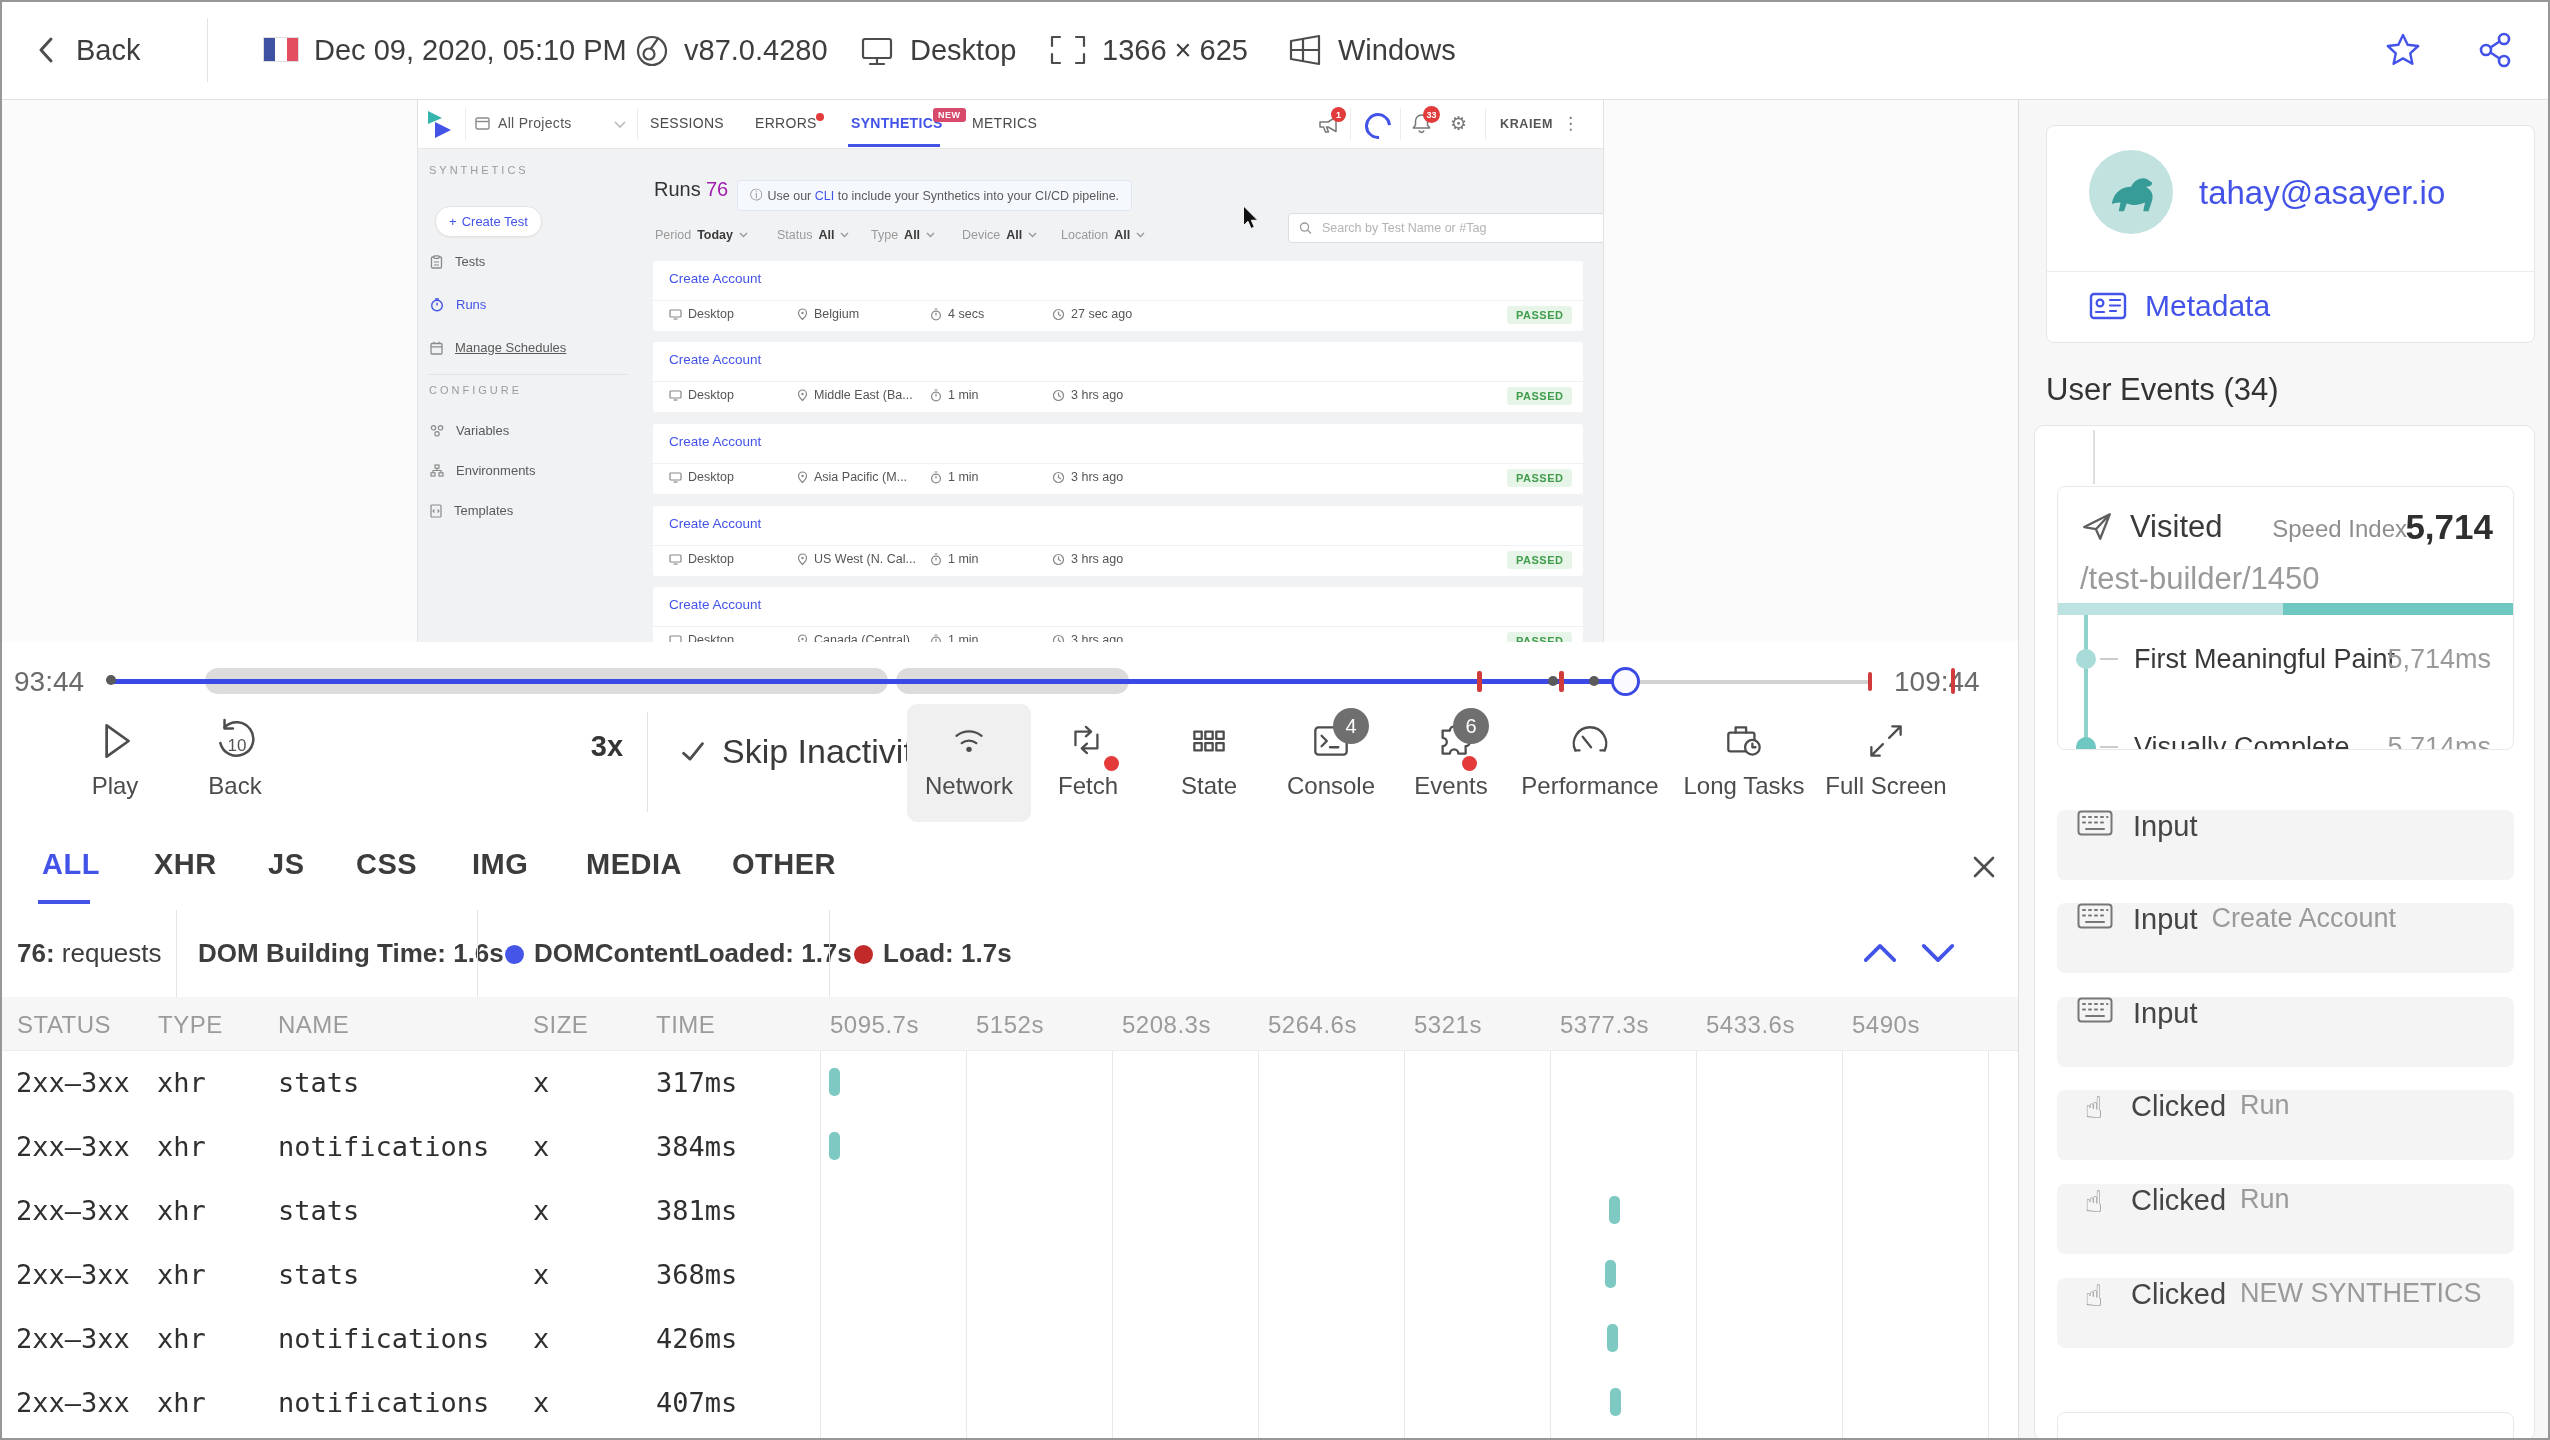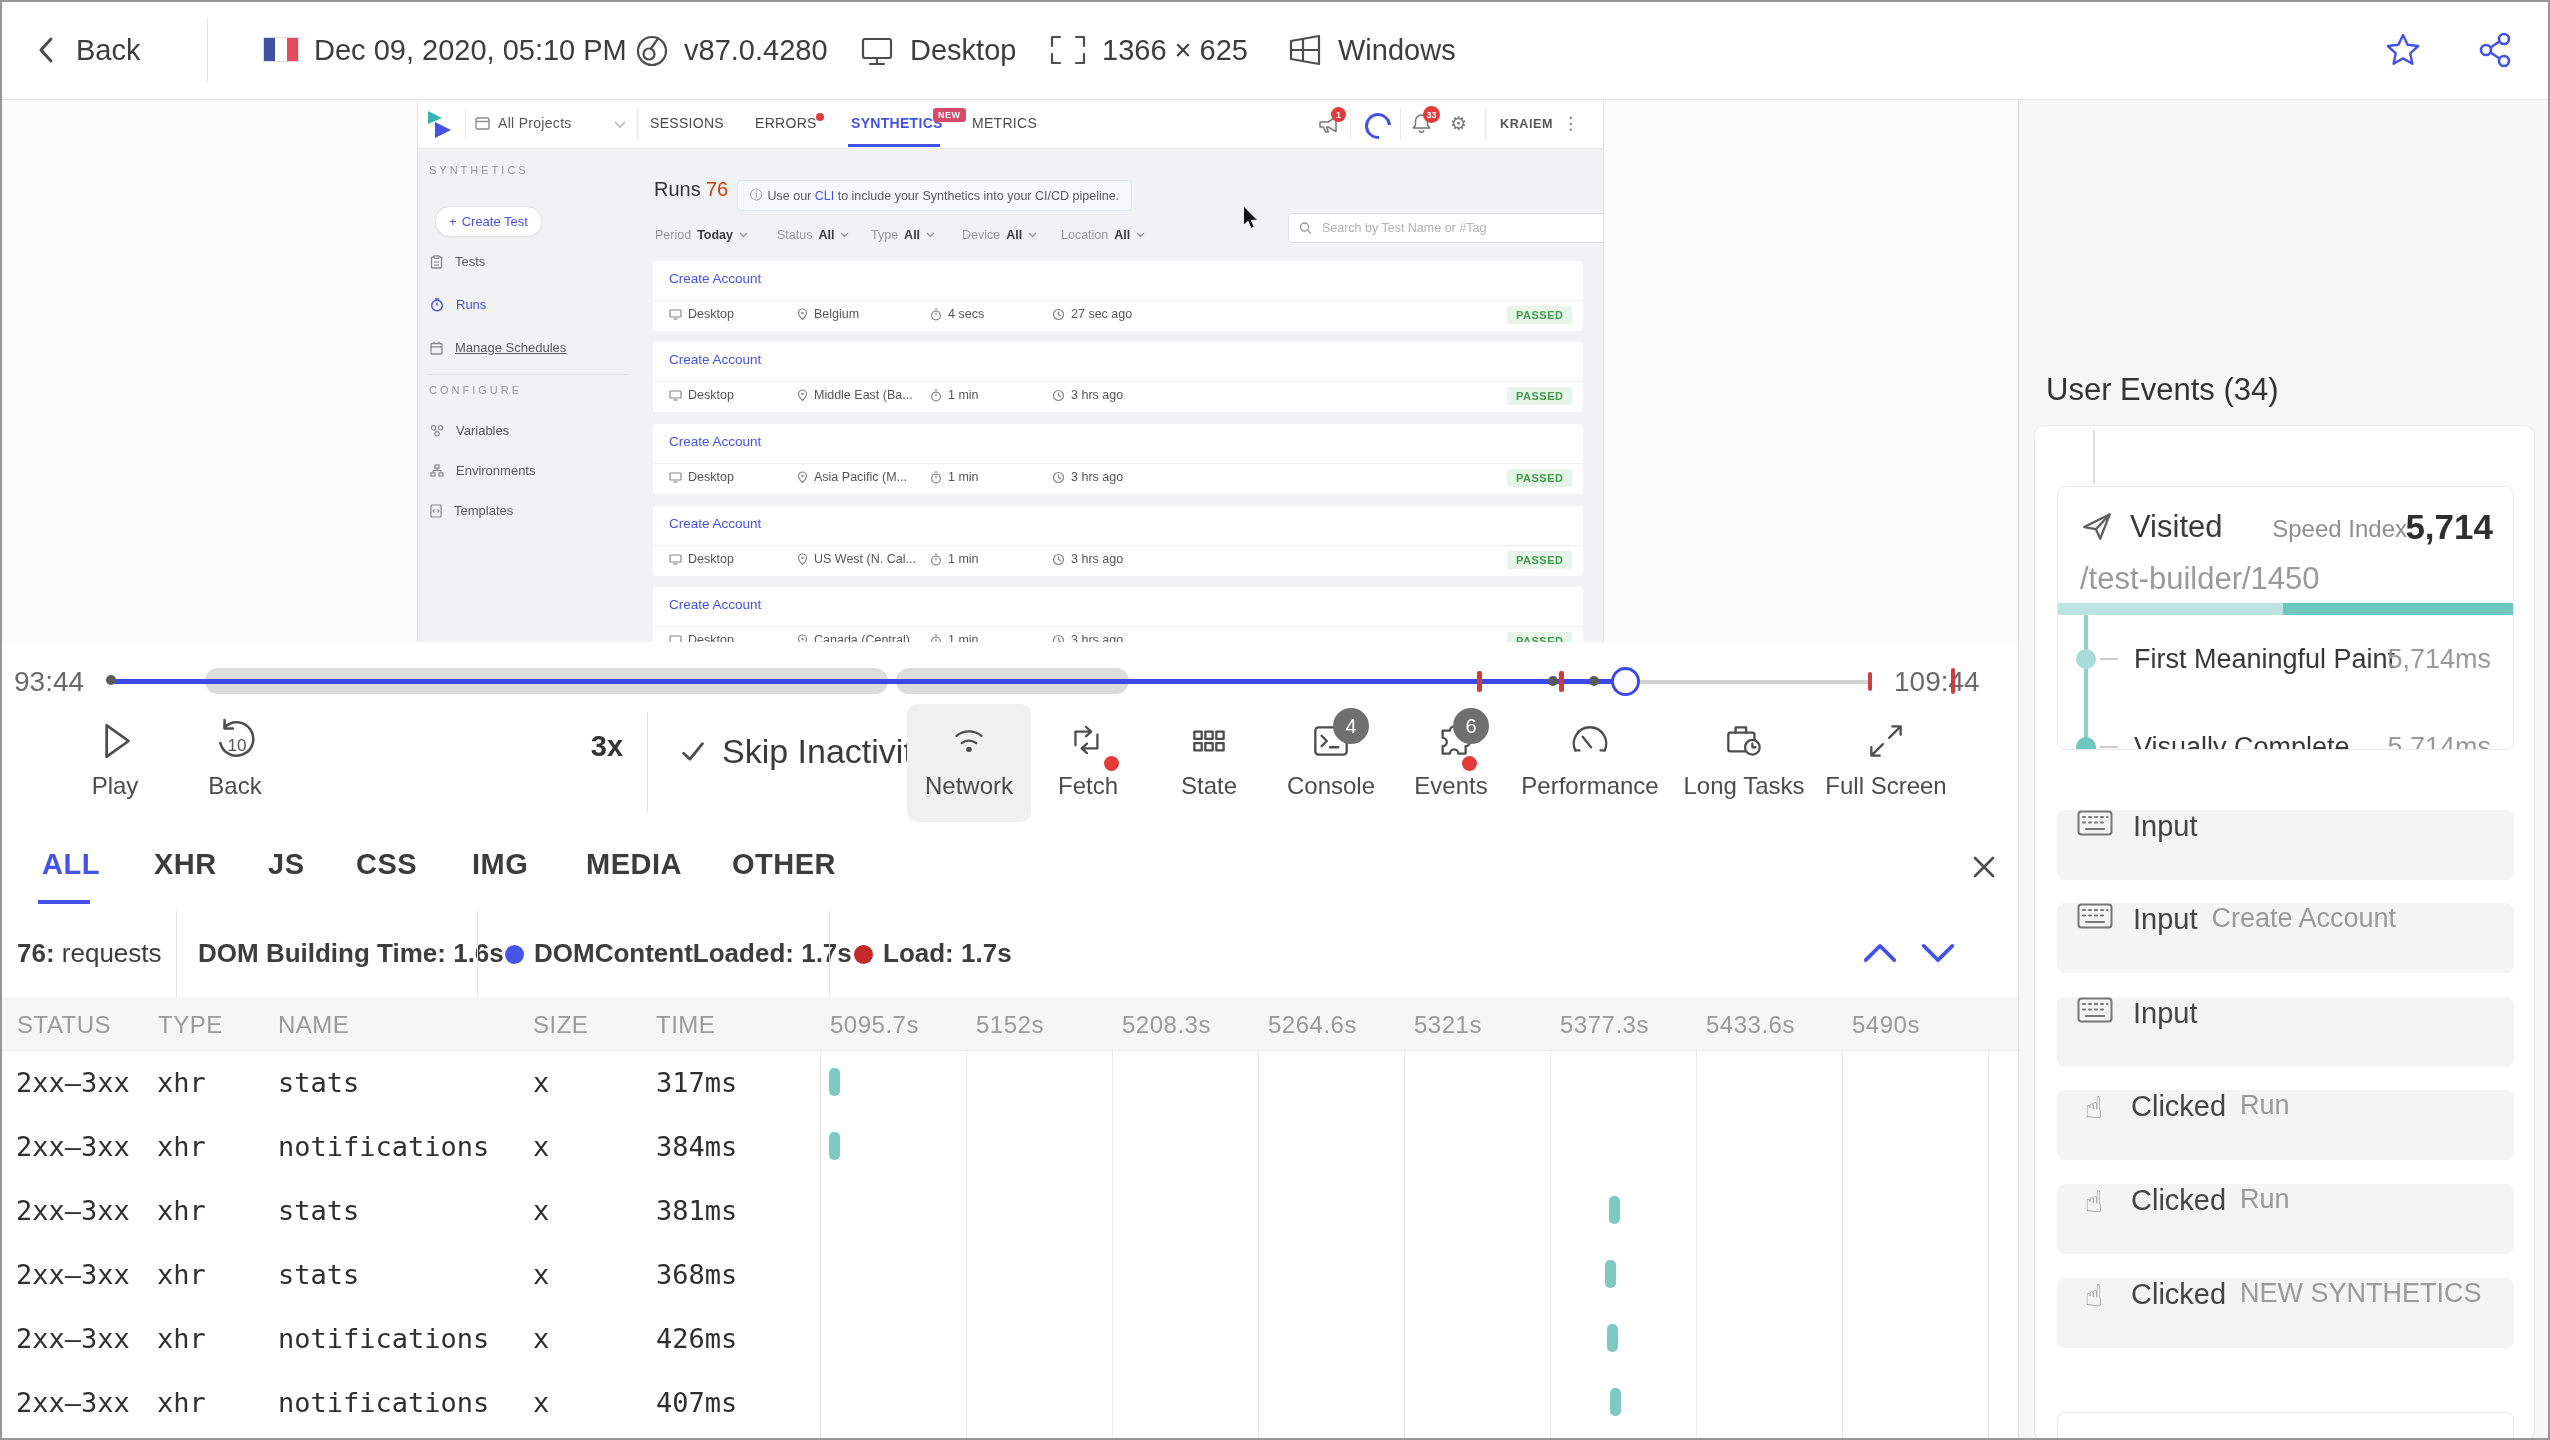--- a/index.html
+++ b/index.html
@@ -272,21 +272,21 @@
       </div>
       <div class="ms-item" style="top:403px;">
         <svg width="12" height="14" viewBox="0 0 12 14">
             <rect x="1" y="1" width="10" height="12" rx="1" style="fill:none;stroke:#8a8a8a;stroke-width:1.2;"></rect>
             <path d="M4.5,5.5 L3,7 L4.5,8.5 M7.5,5.5 L9,7 L7.5,8.5" style="fill:none;stroke:#8a8a8a;stroke-width:1.1;"></path>
           </svg>
         <span>Templates</span>
       </div>
 
       <span class="abs" style="left:236px;top:78px;font-size:20px;color:#333;font-weight:500;">Runs</span>
-      <span class="abs" style="left:288px;top:78px;font-size:20px;color:#c2410c;">76</span>
+      <span class="abs" style="left:288px;top:78px;font-size:20px;color:#a21caf;">76</span>
       <div id="m-banner">
         <span class="glyph" style="color:#888;">ⓘ</span>
         <span><span>Use our </span><span style="color:#4353e8;">CLI</span><span> to include your Synthetics into your CI/CD pipeline.</span></span>
       </div>
 
       <div class="m-filter" style="left:237px;">
         <span class="fl">Period</span>
           <span class="fv">Today</span>
         <svg width="9" height="6" viewBox="0 0 9 6">
             <polyline points="1,1 4.5,4.5 8,1" style="fill:none;stroke:#999;stroke-width:1.4;"></polyline>
@@ -708,20 +708,37 @@
   <div class="net-row" style="top:1368px;">
     <span class="c-status">2xx–3xx</span>
       <span class="c-type">xhr</span>
     <span class="c-name">notifications</span>
       <span class="c-size">x</span>
     <span class="c-time">407ms</span>
     <div class="wbar" style="left: 1608px;"></div>
   </div>
 
   <div id="sidebar">
+    <div id="user-card">
+      <div id="avatar">
+        <svg width="56" height="56" viewBox="0 0 64 64">
+          <path d="M10,46 C12,32 22,26 32,26 C36,18 44,15 50,17 L56,21 C57,24 53,26 49,26 C56,30 58,36 56,42 L52,54 L46,54 L48,44 C40,48 32,47 27,45 L24,54 L18,54 L20,44 C15,44 12,45 10,46 Z" fill="#379b97"></path>
+        </svg>
+      </div>
+      <span id="email">tahay@asayer.io</span>
+      <div id="uc-div"></div>
+      <div id="meta-row">
+        <svg width="38" height="32" viewBox="0 0 38 32">
+          <rect x="2" y="4" width="34" height="24" rx="3" style="fill:none;stroke:#4353e8;stroke-width:2.4;"></rect>
+          <circle cx="11" cy="13" r="3.4" style="fill:none;stroke:#4353e8;stroke-width:2.2;"></circle>
+          <path d="M7,22 H15 M21,10 H31 M21,15.5 H31 M21,21 H27" style="stroke:#4353e8;stroke-width:2.2;stroke-linecap:round;"></path>
+        </svg>
+        <span>Metadata</span>
+      </div>
+    </div>
 
     <span id="ue-title">User Events (34)</span>
 
     <div id="events-box">
       <div id="ev-conn"></div>
 
       <div id="visited-card">
         <svg class="abs" style="left:22px;top:22px;" width="34" height="34" viewBox="0 0 32 32">
           <path d="M4,17 L28,5 L19,28 L15,19 Z M15,19 L28,5" style="fill:none;stroke:#5f5f5f;stroke-width:2.2;stroke-linejoin:round;"></path>
         </svg>

